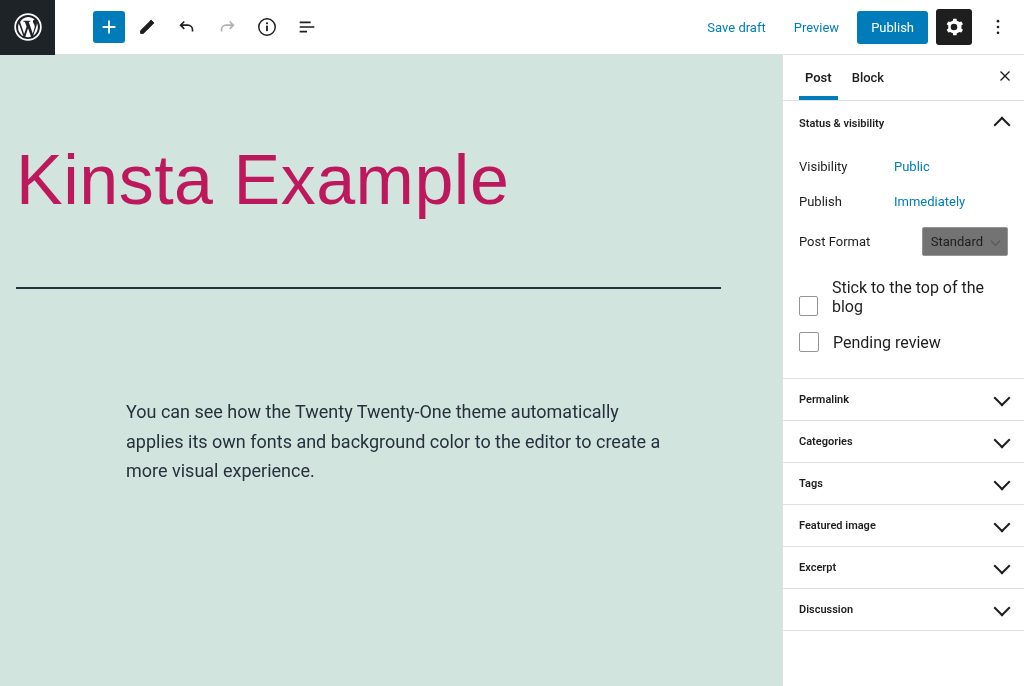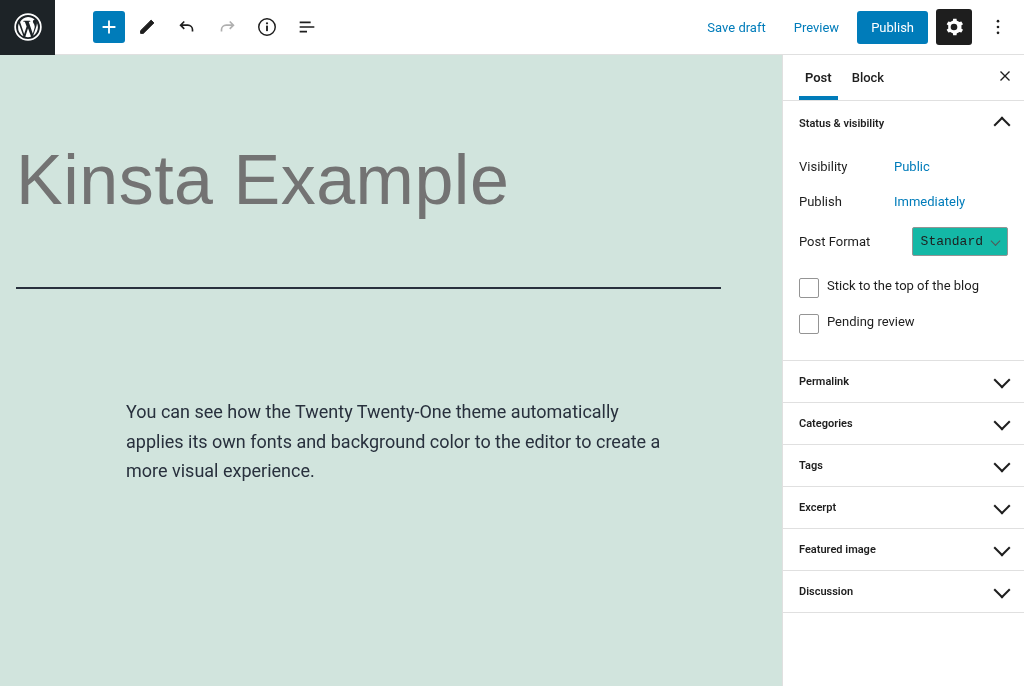--- a/index.html
+++ b/index.html
@@ -20,41 +20,41 @@
   .tool-group-right { display: flex; align-items: center; gap: 8px; padding-right: 8px; }
   .link-btn { color: #007cba; font-size: 13px; padding: 8px 10px; cursor: pointer; }
   .publish-btn { background: #007cba; color: #fff; padding: 9px 14px; border-radius: 3px; font-size: 13px; cursor: pointer; }
   .settings-btn { width: 36px; height: 36px; background: #1e1e1e; color: #fff; display: flex; align-items: center; justify-content: center; border-radius: 3px; cursor: pointer; }
   .more-btn { width: 36px; height: 36px; display: flex; align-items: center; justify-content: center; cursor: pointer; }
 
   
   .body-area { display: flex; flex: 1; min-height: 0; }
   .canvas { flex: 1; background: #d1e4dd; padding: 0 0 0 0; overflow: hidden;}
   .canvas-inner { padding: 90px 16px 40px 16px; }
-  .post-title { font-family: "Segoe UI Light", "Helvetica Neue", sans-serif; font-weight: 200; font-size: 70px; line-height: 1; color: #737373; letter-spacing: 0.5px; }
+  .post-title { font-family: "Segoe UI Light", "Helvetica Neue", sans-serif; font-weight: 200; font-size: 70px; line-height: 1; color: #be185d; letter-spacing: 0.5px; }
   .hr { border: none; border-top: 2px solid #28303d; margin-top: 72px; width: 720px; max-width: 94%; }
   .post-body { max-width: 540px; margin: 108px 0 0 110px; font-size: 18px; line-height: 1.65; color: #28303d; }
 
   
   .sidebar { width: 242px; border-left: 1px solid #e0e0e0; background: #fff; display: flex; flex-direction: column; }
   .tabs { display: flex; align-items: center; border-bottom: 1px solid #e0e0e0; position: relative; padding: 0 12px; height: 46px;}
   .tab { padding: 14px 10px; font-size: 13px; color: #1e1e1e; cursor: pointer; font-weight: 500; }
   .tab.active { color: #1e1e1e; font-weight: 600; position: relative; }
   .tab.active::after { content:""; position:absolute; left:4px; right:4px; bottom:-1px; height:4px; background:#007cba; }
   .close-tab { position: absolute; right: 10px; top: 12px; cursor: pointer; }
   .panel-section { border-bottom: 1px solid #e0e0e0; }
   .panel-header { display: flex; align-items: center; justify-content: space-between; padding: 14px 16px; font-weight: 600; font-size: 11px; cursor: pointer; }
   .panel-body { padding: 4px 16px 18px 16px; }
   .kv-row { display: flex; align-items: flex-start; padding: 10px 0; font-size: 13px; }
   .kv-label { width: 95px; color: #1e1e1e; }
   .kv-value { color: #007cba; cursor: pointer; }
   .format-row { display: flex; align-items:center; justify-content: space-between; padding: 8px 0 14px 0; text-align: center; }
-  .select { border: 1px solid #949494; border-radius: 2px; padding: 6px 24px 6px 8px; font-size: 13px; position: relative; cursor: pointer; background:#14b8a6;font-family:Liberation Mono, monospace;}
+  .select { border: 1px solid #949494; border-radius: 2px; padding: 6px 24px 6px 8px; font-size: 13px; position: relative; cursor: pointer; background:#737373;}
   .select::after { content: ""; position: absolute; right: 8px; top: 50%; width: 6px; height: 6px; border-right: 1.5px solid #555; border-bottom: 1.5px solid #555; transform: translateY(-65%) rotate(45deg);}
-  .check-row { display: flex; align-items: flex-start; gap: 8px; padding: 8px 0; font-size: 13px; }
+  .check-row { display: flex; align-items: flex-end; gap: 14px; padding: 8px 0; font-size: 16px; }
   .checkbox { width: 20px; height: 20px; border: 1px solid #949494; border-radius: 2px; cursor: pointer; }
   .chevron { width: 12px; height: 12px; border-right: 2px solid #1e1e1e; border-bottom: 2px solid #1e1e1e; transform: rotate(45deg); margin-top:-4px;}
   .chevron.up { transform: rotate(-135deg); margin-top:4px;}
 </style>
 </head>
 <body>
 
 <div class="app">
 
   <div class="toolbar">
@@ -181,27 +181,27 @@
         </div>
       </div>
       <div class="panel-section">
         <div class="panel-header">
           <span>Tags</span>
           <span class="chevron"></span>
         </div>
       </div>
       <div class="panel-section">
         <div class="panel-header">
+          <span>Featured image</span>
+          <span class="chevron"></span>
+        </div>
+      </div>
+      <div class="panel-section">
+        <div class="panel-header">
           <span>Excerpt</span>
-          <span class="chevron"></span>
-        </div>
-      </div>
-      <div class="panel-section">
-        <div class="panel-header">
-          <span>Featured image</span>
           <span class="chevron"></span>
         </div>
       </div>
       <div class="panel-section">
         <div class="panel-header">
           <span>Discussion</span>
           <span class="chevron"></span>
         </div>
       </div>
     </div>

